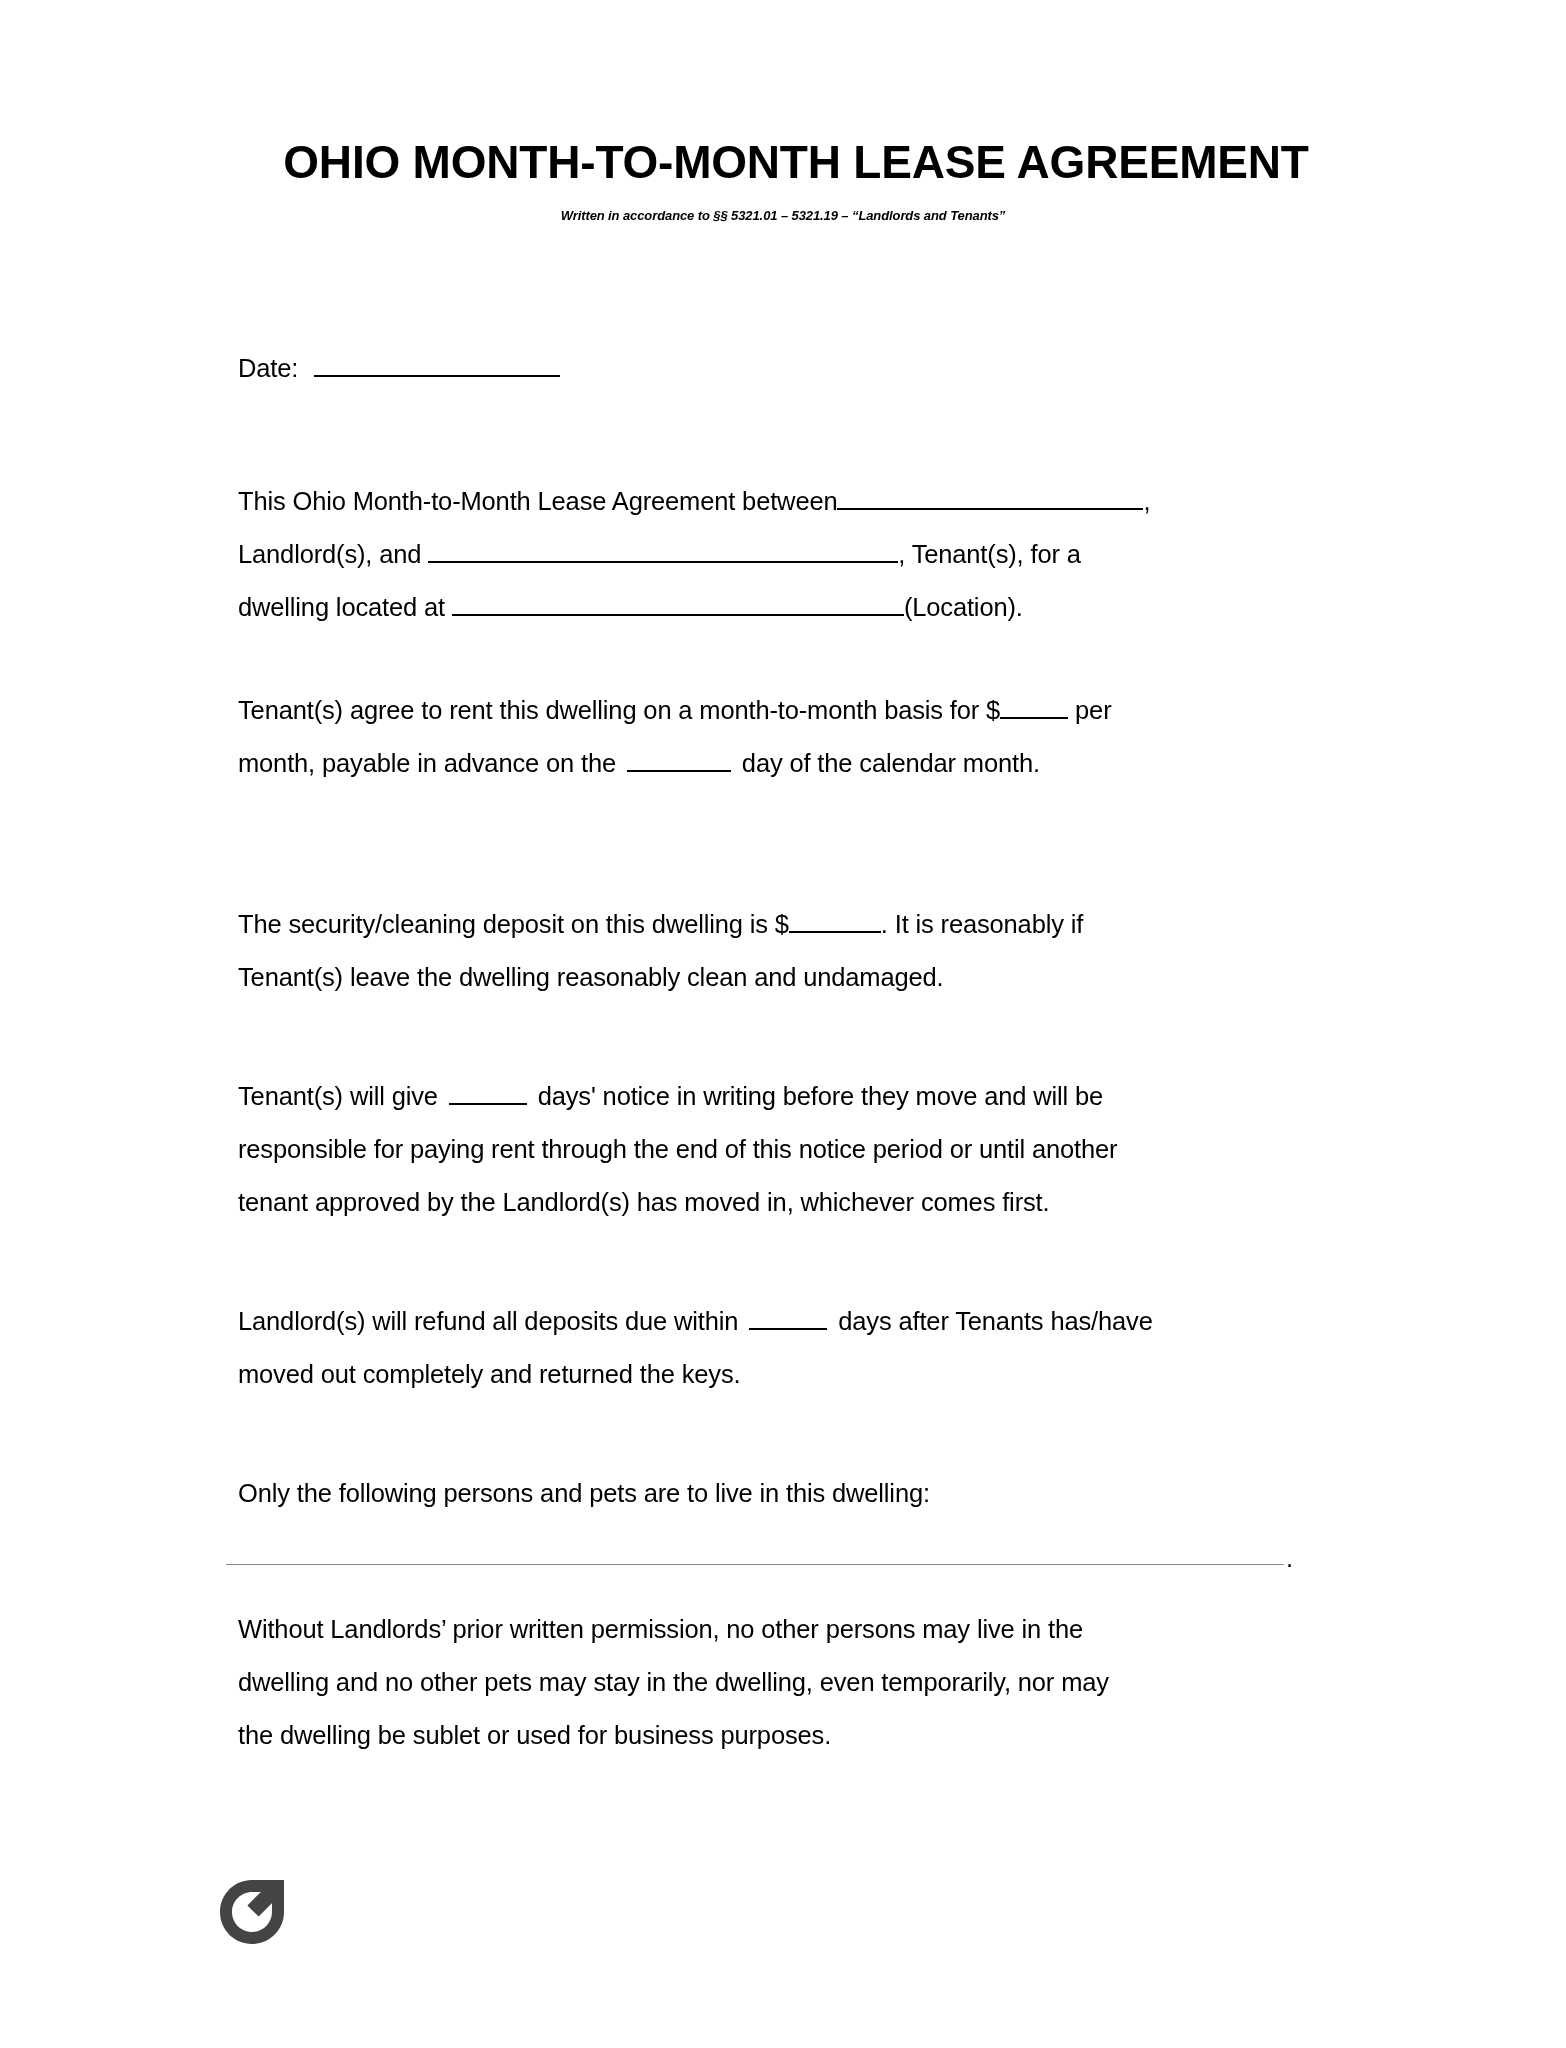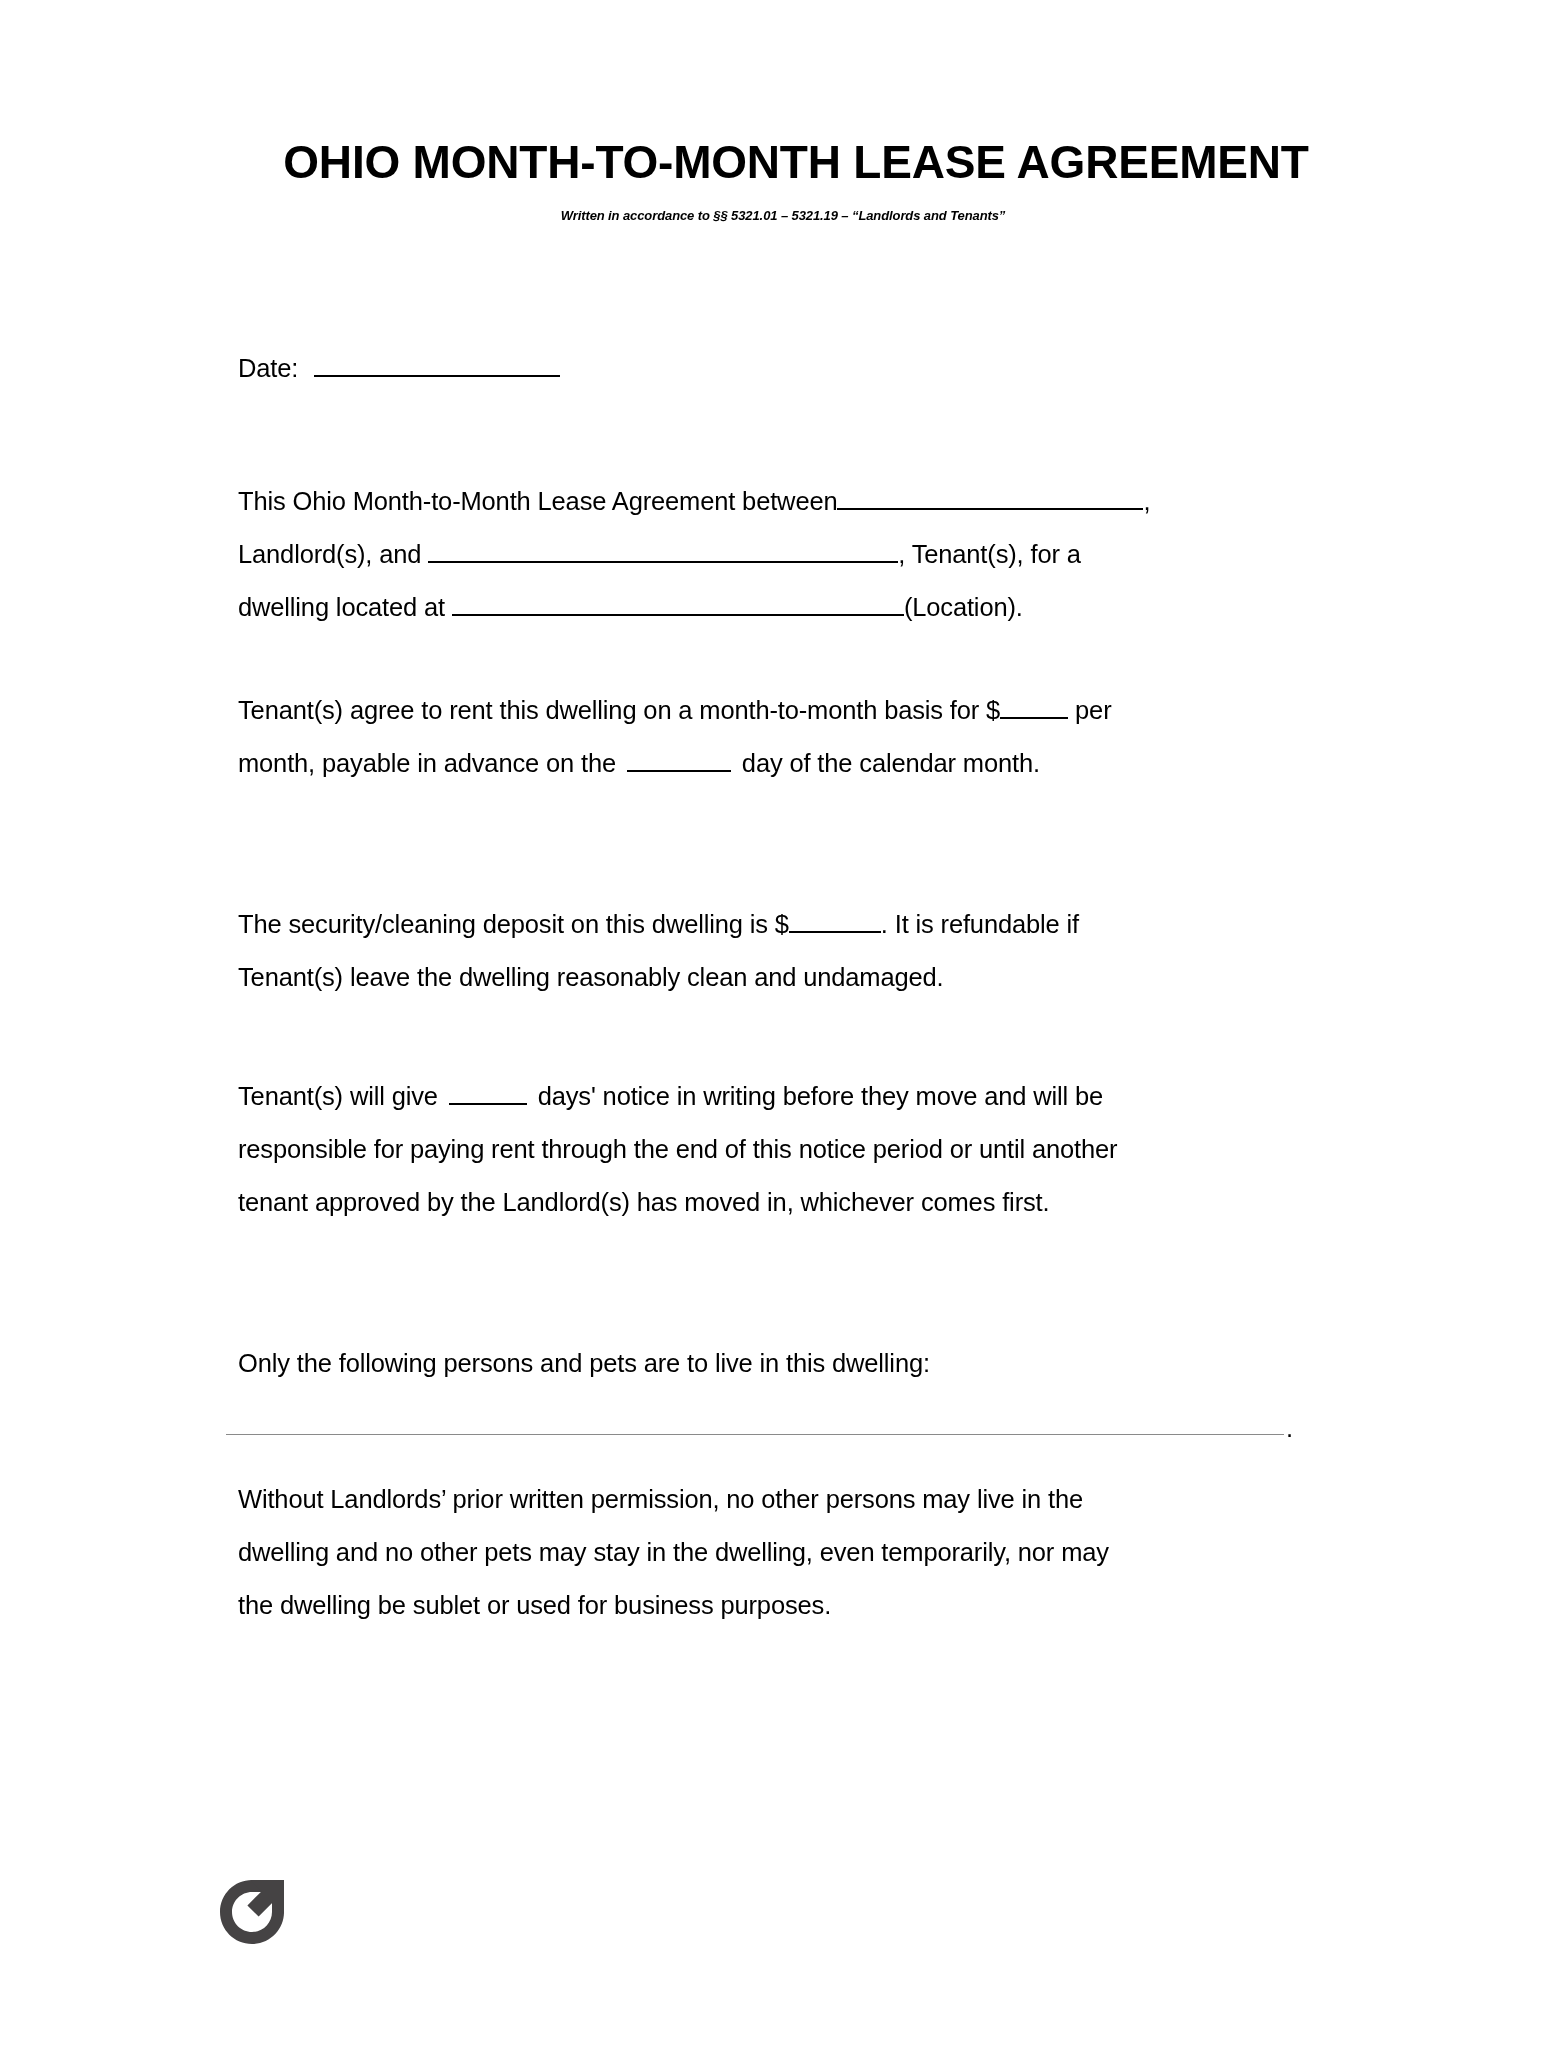--- a/index.html
+++ b/index.html
@@ -136,34 +136,38 @@
       <span>Tenant(s) agree to rent this dwelling on a month-to-month basis for $</span><span class="fill fill-amt-sm"></span><span> per</span><br>
       <span>month, payable in advance  on the </span><span class="fill fill-day-of"></span><span> day of the calendar month.</span>
     </p>
 
     <div class="gap-sm"></div>
 
 
     <div class="gap-sm"></div>
 
     <p class="para">
-      <span>The security/cleaning deposit on this dwelling is $</span><span class="fill fill-amt-md"></span><span>. It is refundable if</span><br>
+      <span>The security/cleaning deposit on this dwelling is $</span><span class="fill fill-amt-md"></span><span>. It is reasonably if</span><br>
       <span>Tenant(s) leave the dwelling reasonably clean and undamaged.</span>
     </p>
 
     <div class="gap-sm"></div>
 
     <p class="para">
       <span>Tenant(s) will give </span><span class="fill fill-days"></span><span> days' notice in writing before they move and will be</span><br>
       <span>responsible for paying rent through the end of this notice period or until another</span><br>
       <span>tenant approved by the Landlord(s) has moved in, whichever comes first.</span>
     </p>
 
     <div class="gap-sm"></div>
 
+    <p class="para">
+      <span>Landlord(s) will refund all deposits due within </span><span class="fill fill-days"></span><span> days after Tenants has/have</span><br>
+      <span>moved out completely and returned the keys.</span>
+    </p>
 
     <div class="gap-sm"></div>
 
     <p class="para">
       <span>Only the following persons and pets are to live in this dwelling:</span>
     </p>
     <div class="blank-line-row">
       <div class="blank-line"></div>
       <span class="period">.</span>
     </div>

